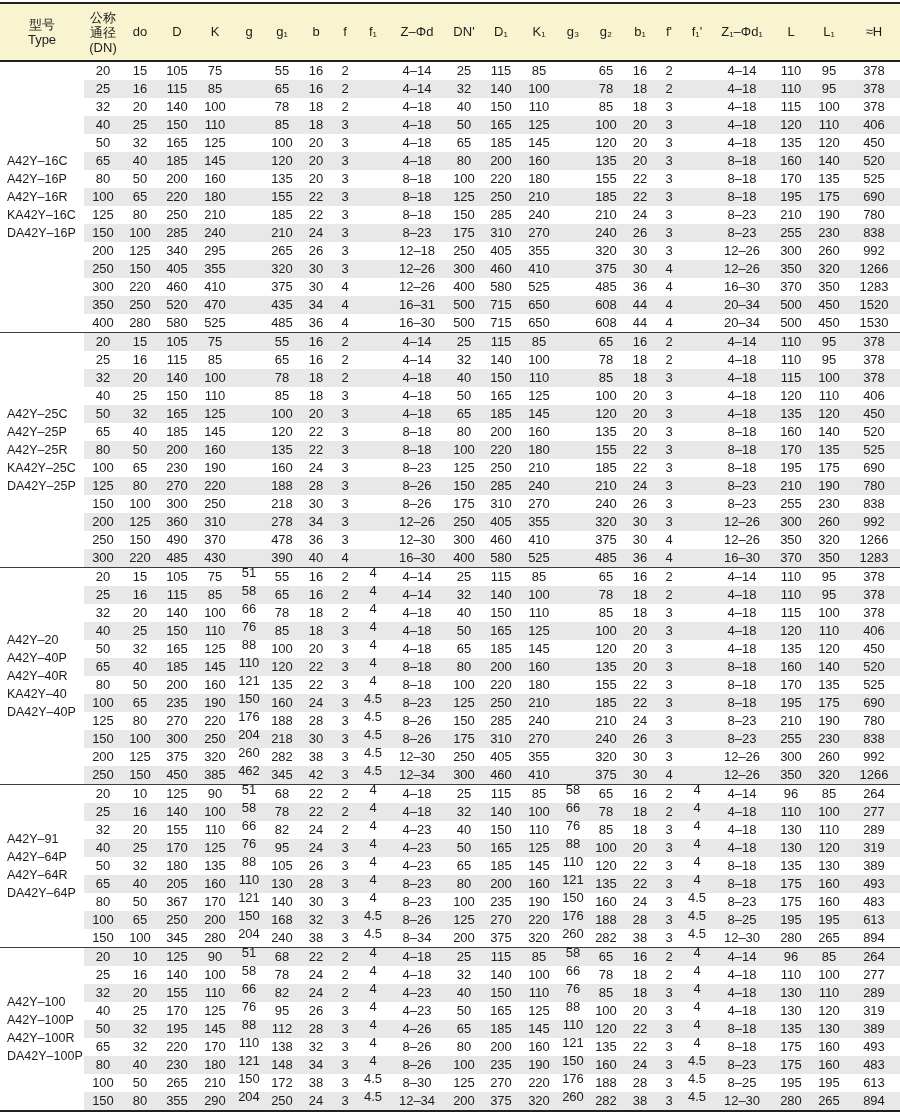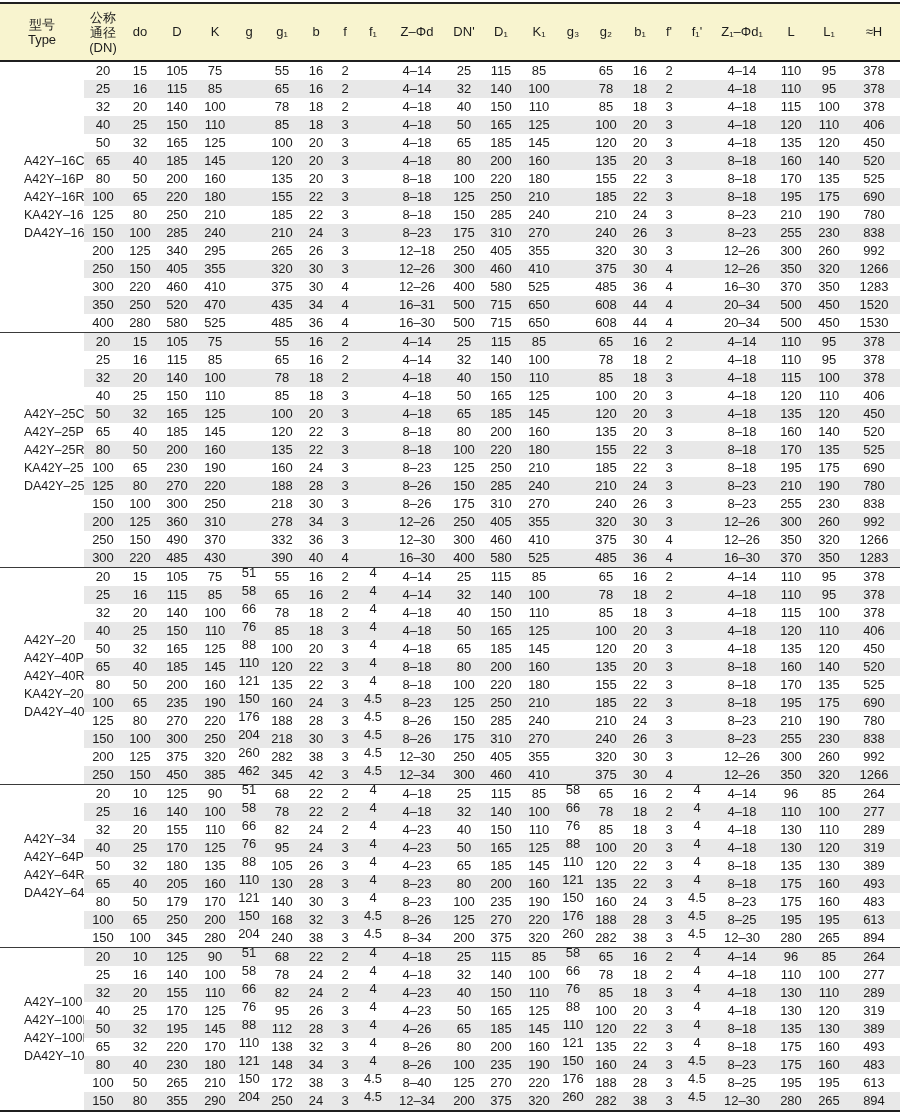--- a/index.html
+++ b/index.html
@@ -9,21 +9,21 @@
         border-top:2px solid #1f1f1f;border-bottom:2px solid #1f1f1f;margin-top:2px;}
   thead{border-bottom:2px solid #1f1f1f;}
   thead th{background:#f8f4cf;font-weight:normal;font-size:13px;line-height:14px;
            height:56px;vertical-align:middle;text-align:center;padding:0;white-space:nowrap;}
   thead th div{line-height:15px;}
   tbody{border-top:1px solid #3a3a3a;}
   tbody.first{border-top:none;}
   td{height:18px;line-height:18px;padding:0;font-size:13px;text-align:center;
      white-space:nowrap;overflow:hidden;}
   td.stripe{background:#e8e8e8;}
-  td.model-cell{background:#ffffff;text-align:left;padding-left:24px;font-size:12.5px;
+  td.model-cell{background:#ffffff;text-align:left;padding-left:7px;font-size:12.5px;
                 vertical-align:middle;}
   td.model-cell div{line-height:18px;white-space:nowrap;}
   span.raised{position:relative;top:-4px;display:inline-block;}
 </style>
 </head>
 <body>
 
 <div class="page">
   <table id="spec-table">
     <colgroup id="spec-colgroup">
@@ -725,21 +725,21 @@
           <td class="stripe">300</td>
           <td class="stripe">260</td>
           <td class="stripe">992</td>
         </tr>
         <tr>
           <td>250</td>
           <td>150</td>
           <td>490</td>
           <td>370</td>
           <td></td>
-          <td>332</td>
+          <td>478</td>
           <td>36</td>
           <td>3</td>
           <td></td>
           <td>12–30</td>
           <td>300</td>
           <td>460</td>
           <td>410</td>
           <td></td>
           <td>375</td>
           <td>30</td>
@@ -774,21 +774,21 @@
           <td class="stripe">350</td>
           <td class="stripe">1283</td>
         </tr>
       </tbody>
       <tbody>
         <tr>
           <td rowspan="12" class="model-cell">
             <div>A42Y–20</div>
             <div>A42Y–40P</div>
             <div>A42Y–40R</div>
-            <div>KA42Y–20</div>
+            <div>KA42Y–40</div>
             <div>DA42Y–40P</div>
           </td>
           <td>20</td>
           <td>15</td>
           <td>105</td>
           <td>75</td>
           <td><span class="raised">51</span></td>
           <td>55</td>
           <td>16</td>
           <td>2</td>
@@ -1068,21 +1068,21 @@
           <td class="stripe"></td>
           <td class="stripe">12–26</td>
           <td class="stripe">350</td>
           <td class="stripe">320</td>
           <td class="stripe">1266</td>
         </tr>
       </tbody>
       <tbody>
         <tr>
           <td rowspan="9" class="model-cell">
-            <div>A42Y–34</div>
+            <div>A42Y–91</div>
             <div>A42Y–64P</div>
             <div>A42Y–64R</div>
             <div>DA42Y–64P</div>
           </td>
           <td>20</td>
           <td>10</td>
           <td>125</td>
           <td>90</td>
           <td><span class="raised">51</span></td>
           <td>68</td>
@@ -1219,21 +1219,21 @@
           <td class="stripe">3</td>
           <td class="stripe"><span class="raised">4</span></td>
           <td class="stripe">8–18</td>
           <td class="stripe">175</td>
           <td class="stripe">160</td>
           <td class="stripe">493</td>
         </tr>
         <tr>
           <td>80</td>
           <td>50</td>
-          <td>179</td>
+          <td>367</td>
           <td>170</td>
           <td><span class="raised">121</span></td>
           <td>140</td>
           <td>30</td>
           <td>3</td>
           <td><span class="raised">4</span></td>
           <td>8–23</td>
           <td>100</td>
           <td>235</td>
           <td>190</td>
@@ -1474,21 +1474,21 @@
         <tr>
           <td>100</td>
           <td>50</td>
           <td>265</td>
           <td>210</td>
           <td><span class="raised">150</span></td>
           <td>172</td>
           <td>38</td>
           <td>3</td>
           <td><span class="raised">4.5</span></td>
-          <td>8–40</td>
+          <td>8–30</td>
           <td>125</td>
           <td>270</td>
           <td>220</td>
           <td><span class="raised">176</span></td>
           <td>188</td>
           <td>28</td>
           <td>3</td>
           <td><span class="raised">4.5</span></td>
           <td>8–25</td>
           <td>195</td>

